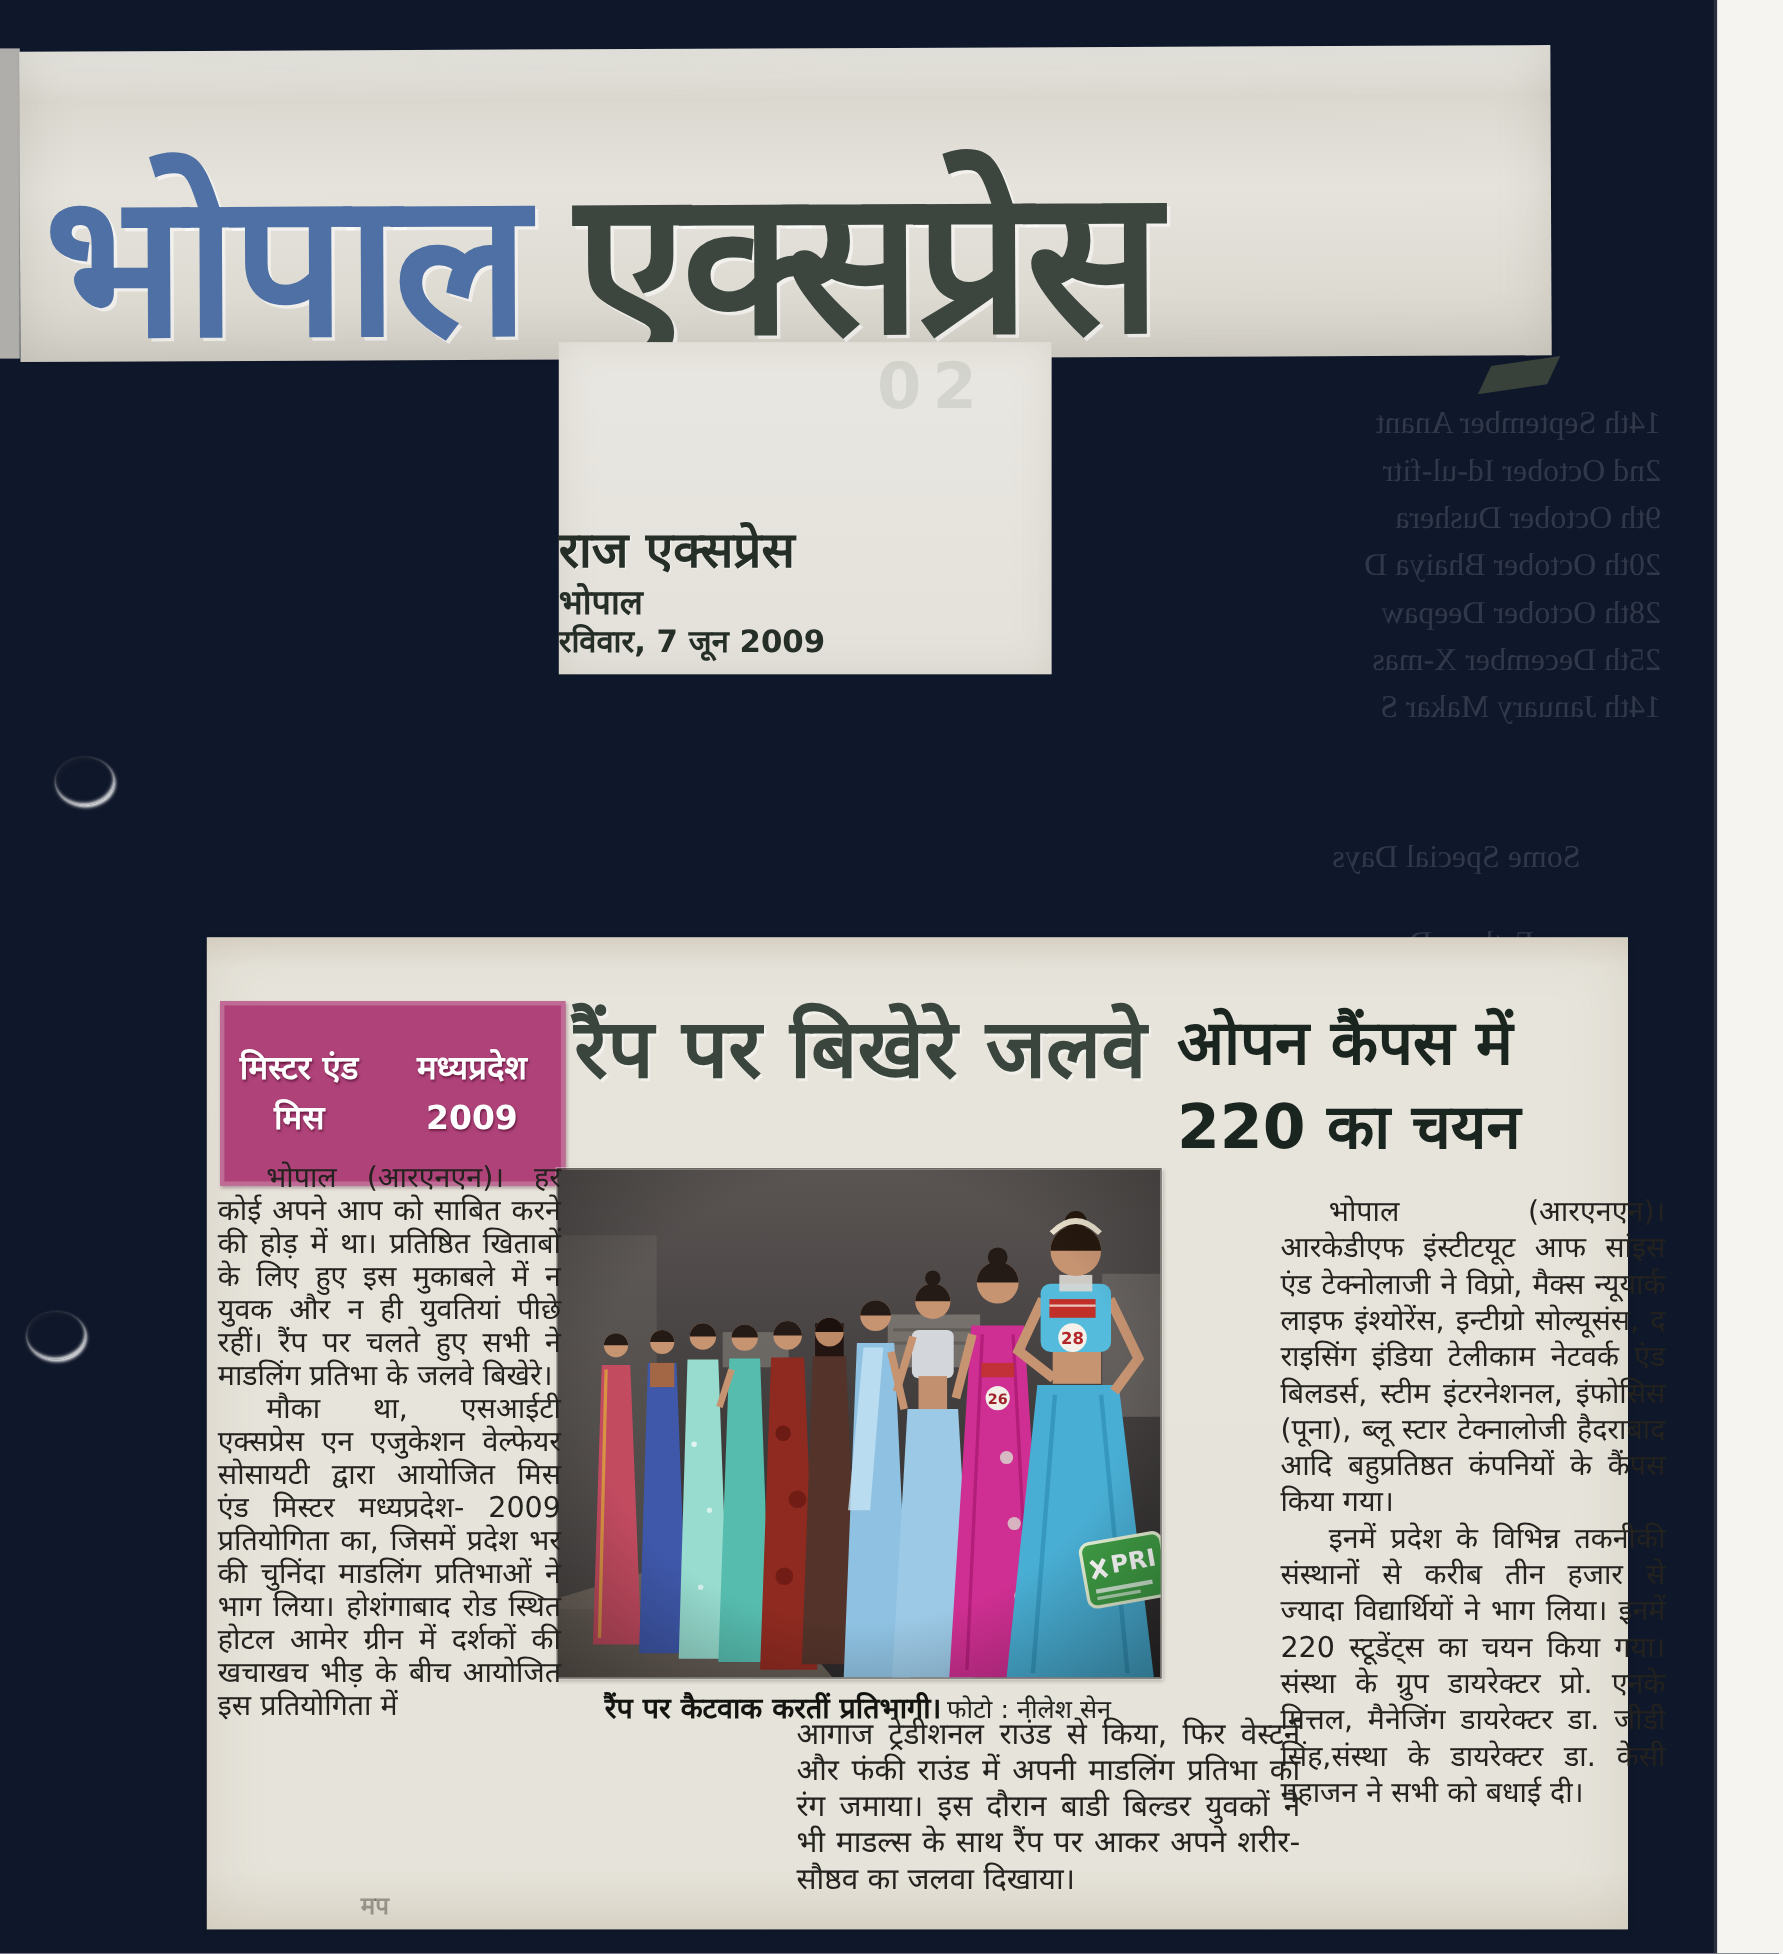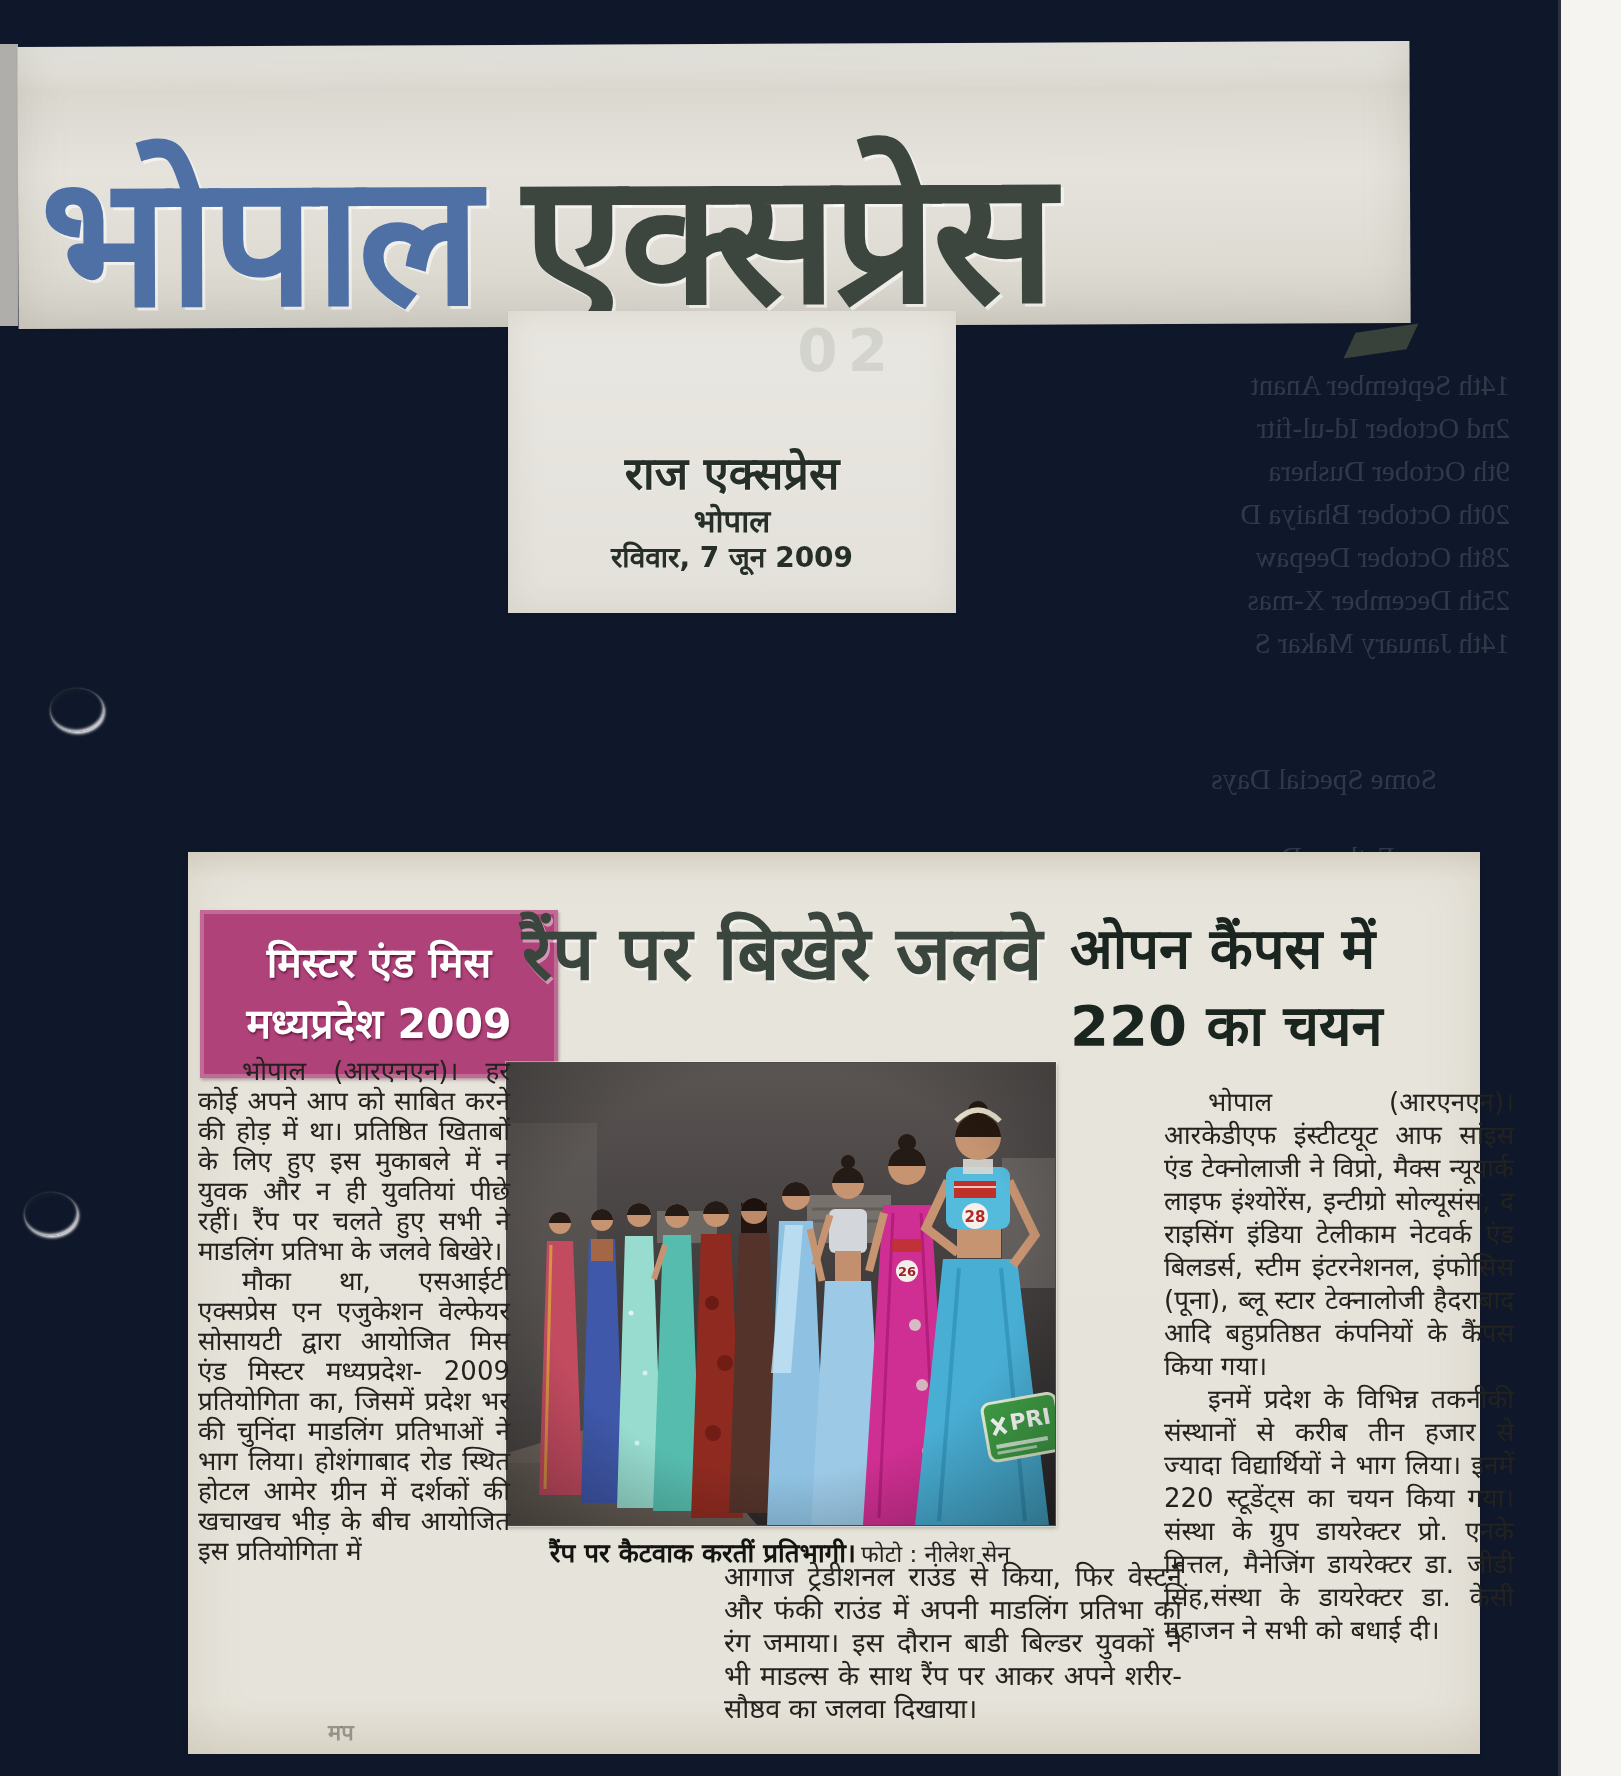--- a/index.html
+++ b/index.html
@@ -18,21 +18,21 @@
   .mast-2{color:#3c463e;margin-left:46px;}
   .mast-ink{position:absolute;left:1352px;top:328px;width:58px;height:26px;background:#39413b;
     transform:skewX(-32deg) rotate(-9deg);}
   .left-sliver{position:absolute;left:0;top:44px;width:18px;height:282px;background:#d7d4cc;opacity:.8;}
   
   .dateclip{position:absolute;left:508px;top:311px;width:448px;height:302px;
     background:linear-gradient(180deg,#e9e7e1,#e3e1da);
     box-shadow:inset 0 0 34px rgba(160,153,136,.22), 0 1px 2px rgba(0,0,0,.06);}
   .ghost02{position:absolute;right:58px;top:6px;font-size:58px;font-weight:bold;
     color:rgba(130,138,128,.20);letter-spacing:10px;}
-  .dateclip .ctr{position:absolute;left:0;right:0;text-align:center;color:#262e28;}
+  .dateclip .ctr{position:absolute;left:0;right:0;text-align:left;color:#262e28;margin-top:26px;}
   .paper-name{top:130px;font-size:45px;font-weight:bold;color:#2c352e;text-shadow:1px 1px 0 rgba(255,255,255,.5);}
   .paper-city{top:188px;font-size:31px;font-weight:bold;color:#1d1d1b;}
   .paper-date{top:226px;font-size:28px;font-weight:bold;color:#141412;}
   
   .bleed{position:absolute;transform:scaleX(-1);color:rgba(122,128,140,.32);
     font-family:"Liberation Serif","DejaVu Serif",serif;white-space:pre-line;}
   .bleed-events{left:1138px;top:364px;width:372px;font-size:29px;line-height:43px;text-align:left;}
   .bleed-days{left:1138px;top:722px;width:372px;font-size:29px;line-height:38px;text-align:center;}
   .bleed-days .t{margin-bottom:2px;}
   
@@ -40,24 +40,24 @@
     box-shadow:inset 2px 3px 5px rgba(90,85,75,.10), inset -1px -2px 3px rgba(255,255,255,.9),
                1px 2px 3px rgba(255,255,255,.95), -1px -1px 3px rgba(90,85,75,.08);}
   .punch1{left:50px;top:688px;}
   .punch2{left:24px;top:1192px;}
   .page-edge{position:absolute;left:1558px;top:0;width:3px;height:100%;background:rgba(140,140,138,.22);}
   .page-right{position:absolute;left:1561px;top:0;width:60px;height:100%;background:#f5f4f0;}
   
   .article{position:absolute;left:188px;top:852px;width:1292px;height:902px;
     background:linear-gradient(180deg,#ddd8ca 0%,#e7e4db 3%,#e6e3da 94%,#ded9cc 100%);
     box-shadow:inset 0 0 54px rgba(150,140,118,.18), 0 2px 6px rgba(0,0,0,.10);}
-  .kicker{position:absolute;left:12px;top:58px;width:358px;height:168px;background:#ae4279;
+  .kicker{position:absolute;left:12px;top:58px;width:314px;height:168px;background:#ae4279;
     box-shadow:inset 0 0 0 4px rgba(255,255,255,.22), 1px 2px 3px rgba(80,20,50,.35);
-    display:flex;flex-direction:column;justify-content:center;align-items:center;
-    color:#fff;font-weight:bold;font-size:41px;line-height:1.5;text-align:center;
+    display:flex;justify-content:center;align-items:center;
+    color:#fff;font-weight:bold;font-size:30px;line-height:1.5;text-align:center;
     text-shadow:1px 2px 2px rgba(60,0,30,.55);}
   .headline{position:absolute;left:334px;top:48px;width:552px;font-size:74px;font-weight:bold;
     color:#39453d;white-space:nowrap;text-shadow:2px 3px 0 rgba(255,255,255,.45);}
   .side-headline{position:absolute;left:882px;top:58px;width:400px;font-size:56px;font-weight:bold;
     color:#1b2520;line-height:1.38;white-space:pre-line;}
   .photo{position:absolute;left:318px;top:210px;width:548px;height:462px;
     border:1px solid #4c4843;box-shadow:0 0 0 1px rgba(255,255,255,.4), 1px 2px 4px rgba(0,0,0,.25);}
   .photo svg{display:block;}
   .caption{position:absolute;left:318px;top:682px;width:548px;text-align:center;color:#16161:4;}
   .cap-main{font-weight:bold;font-size:26px;color:#131310;}

